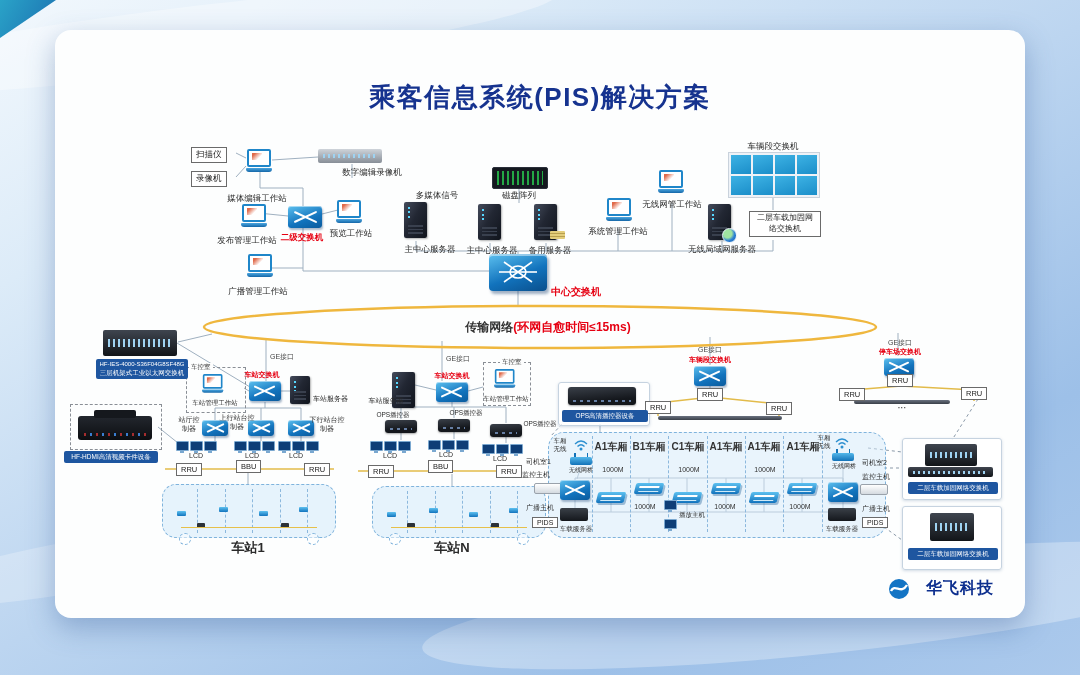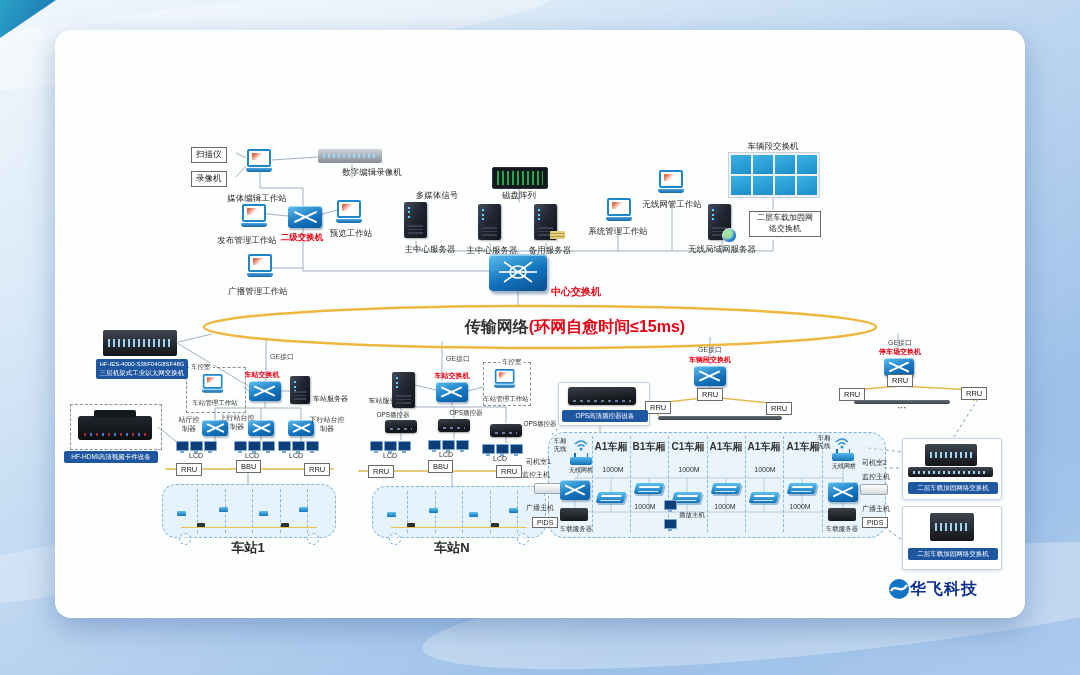--- a/index.html
+++ b/index.html
@@ -93,39 +93,40 @@
   .tbox{position:absolute;width:9px;height:5px;background:linear-gradient(#5ec1f0,#1273bd);border-radius:1px}
   .tdark{position:absolute;width:8px;height:5px;background:#2b3138;border-radius:1px}
   .tyel{position:absolute;height:1px;background:#e6c04a}
   .btrain{position:absolute;left:548px;top:432px;width:336px;height:104px;border:1.5px dashed #7fb3dc;
     border-radius:16px;background:rgba(214,234,250,.5);z-index:2}
   .bdiv{position:absolute;top:436px;height:96px;width:0;border-left:1px dashed #8cb8dd;z-index:2}
   .carlbl{position:absolute;top:440px;font-size:10px;font-weight:bold;color:#333;white-space:nowrap;z-index:5}
   .m1000{position:absolute;font-size:7px;color:#333;white-space:nowrap;z-index:5}
   #title{position:absolute;left:0;top:80px;width:1080px;text-align:center;font-size:26px;font-weight:bold;
     color:#16338f;letter-spacing:1.5px;z-index:5}
-  #ringtext{position:absolute;left:575px;top:327px;white-space:nowrap;z-index:5;font-size:16px;font-weight:bold}
+  #ringtext{position:absolute;left:548px;top:327px;white-space:nowrap;z-index:5;font-size:12px;font-weight:bold}
   #ringtext .n{color:#333}
   #ringtext .r{color:#e60012}
   .stname{position:absolute;font-size:13px;font-weight:bold;color:#2a2a2a;z-index:5;white-space:nowrap}
   #wires{position:absolute;left:0;top:0;z-index:1}
-  #brand{position:absolute;left:888px;top:578px;display:flex;align-items:center;gap:0;z-index:5}
+  #brand{position:absolute;left:888px;top:578px;display:flex;gap:16px;z-index:5}
   #brand .t{font-size:16px;font-weight:bold;color:#0d2f8e;letter-spacing:1px}
 </style>
 </head>
 <body>
 
 <div id="stage">
   <div class="band" style="left:-200px;top:8px;width:760px;height:64px;background:rgba(255,255,255,.35);transform:rotate(-7deg)"></div>
   <div class="band" style="right:-160px;bottom:22px;width:820px;height:95px;background:rgba(255,255,255,.3);transform:rotate(-6deg)"></div>
   <div class="band" style="left:-120px;bottom:86px;width:430px;height:52px;background:rgba(255,255,255,.25);transform:rotate(-10deg)"></div>
   <div class="corner"></div>
 
   <div id="card"></div>
 
+  <div id="title">乘客信息系统(PIS)解决方案</div>
 
   <svg id="wires" width="1080" height="675">
     <g stroke="#9fb0c0" stroke-width="1" fill="none">
       <path d="M236,153 L246,158"></path>
         <path d="M236,177 L246,166"></path>
       <path d="M272,160 L318,157"></path>
         <path d="M352,164 L352,178"></path>
       <path d="M260,172 L260,188 L303,188 L303,206"></path>
       <path d="M258,213 L288,216"></path>
         <path d="M322,214 L338,210"></path>

